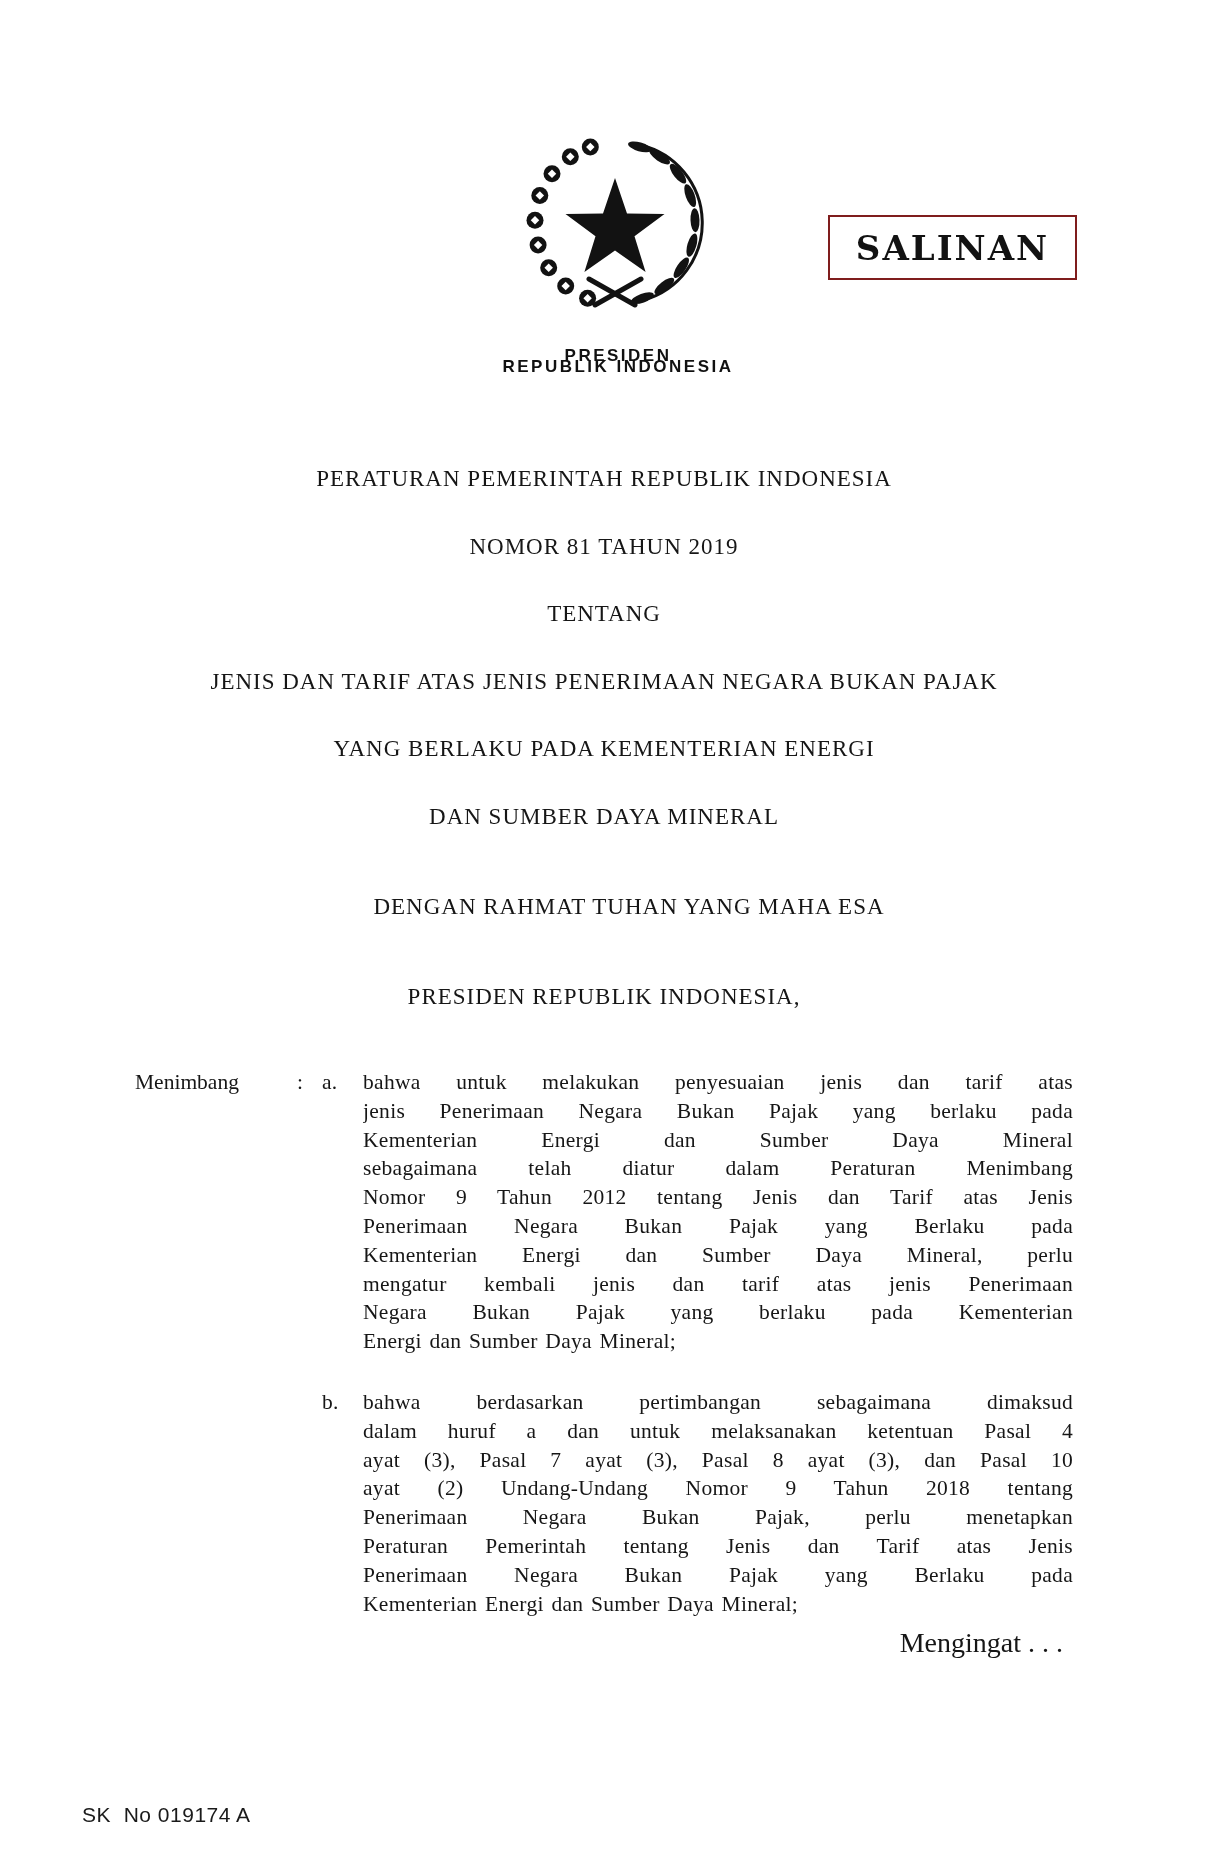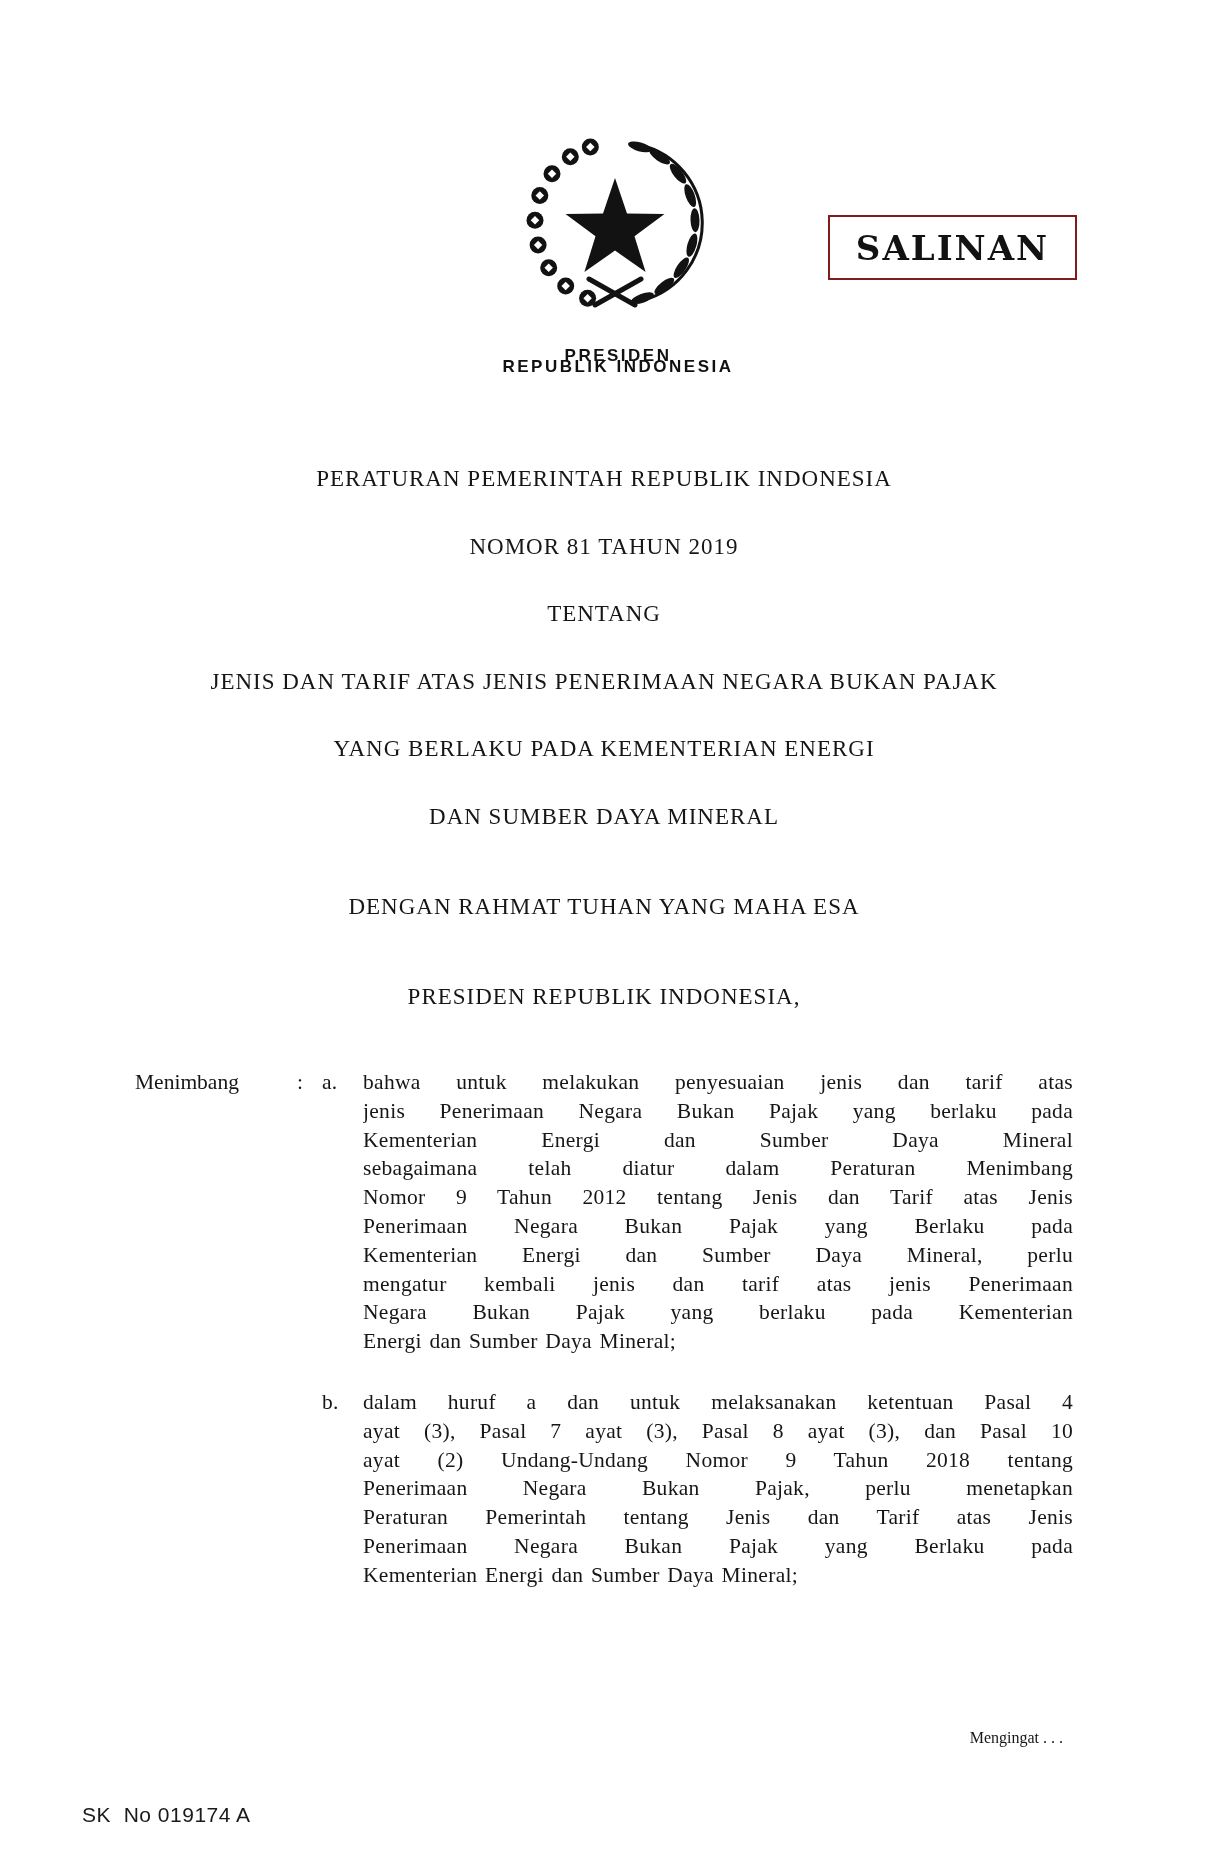--- a/index.html
+++ b/index.html
@@ -25,33 +25,33 @@
     font-family:"DejaVu Serif","Liberation Serif",serif; font-weight:bold;
     font-size:34px; letter-spacing:2px; color:#121212;
   }
   
   .tline {
     position:absolute; left:604px; transform:translateX(-50%);
     font-size:23px; letter-spacing:1px; white-space:nowrap;
   }
   .t1 { top:466px; } .t2 { top:534px; } .t3 { top:601px; }
   .t4 { top:669px; } .t5 { top:736px; } .t6 { top:804px; }
-  .t-invocation { top:894px; } .t-authority { top:984px; }
+  .t-invocation { top:894px;margin-left:25px; } .t-authority { top:984px; }
   
   .consider-label { position:absolute; left:135px; top:1068px; font-size:21.5px; line-height:28.8px; }
   .consider-sep   { position:absolute; left:297px; top:1068px; font-size:21.5px; line-height:28.8px; }
   .consider-items { position:absolute; left:322px; top:1068px; width:751px; }
   .consider-item  { position:relative; padding-left:41px; font-size:21.5px; line-height:28.8px;
                     letter-spacing:0.3px; word-spacing:2px; }
   .consider-item + .consider-item { margin-top:32px; }
   .item-letter { position:absolute; left:0; top:0; line-height:28.8px; }
   .jline { text-align:justify; text-align-last:justify; height:28.8px; overflow:hidden; }
   .jline-last { text-align-last:left; }
   
-  .catchword { position:absolute; right:158px; top:1729px; font-size:16px; white-space:pre; }
+  .catchword { position:absolute; right:158px; top:1627px; font-size:28px; white-space:pre; }
   .footer-code {
     position:absolute; left:82px; top:1803px;
     font-family:"Liberation Sans",sans-serif; font-size:21px;
     letter-spacing:0.5px; white-space:pre; color:#1a1a1a;
   }
 </style>
 </head>
 <body>
 
 <div class="page">
@@ -150,20 +150,21 @@
           <div class="jline">Penerimaan Negara Bukan Pajak yang Berlaku pada</div>
           <div class="jline">Kementerian Energi dan Sumber Daya Mineral, perlu</div>
           <div class="jline">mengatur kembali jenis dan tarif atas jenis Penerimaan</div>
           <div class="jline">Negara Bukan Pajak yang berlaku pada Kementerian</div>
           <div class="jline jline-last">Energi dan Sumber Daya Mineral;</div>
         </div>
     </div>
     <div class="consider-item">
       <span class="item-letter">b.</span>
       <div class="item-text">
+          <div class="jline">bahwa berdasarkan pertimbangan sebagaimana dimaksud</div>
           <div class="jline">dalam huruf a dan untuk melaksanakan ketentuan Pasal 4</div>
           <div class="jline">ayat (3), Pasal 7 ayat (3), Pasal 8 ayat (3), dan Pasal 10</div>
           <div class="jline">ayat (2) Undang-Undang Nomor 9 Tahun 2018 tentang</div>
           <div class="jline">Penerimaan Negara Bukan Pajak, perlu menetapkan</div>
           <div class="jline">Peraturan Pemerintah tentang Jenis dan Tarif atas Jenis</div>
           <div class="jline">Penerimaan Negara Bukan Pajak yang Berlaku pada</div>
           <div class="jline jline-last">Kementerian Energi dan Sumber Daya Mineral;</div>
         </div>
     </div>
   </div>

